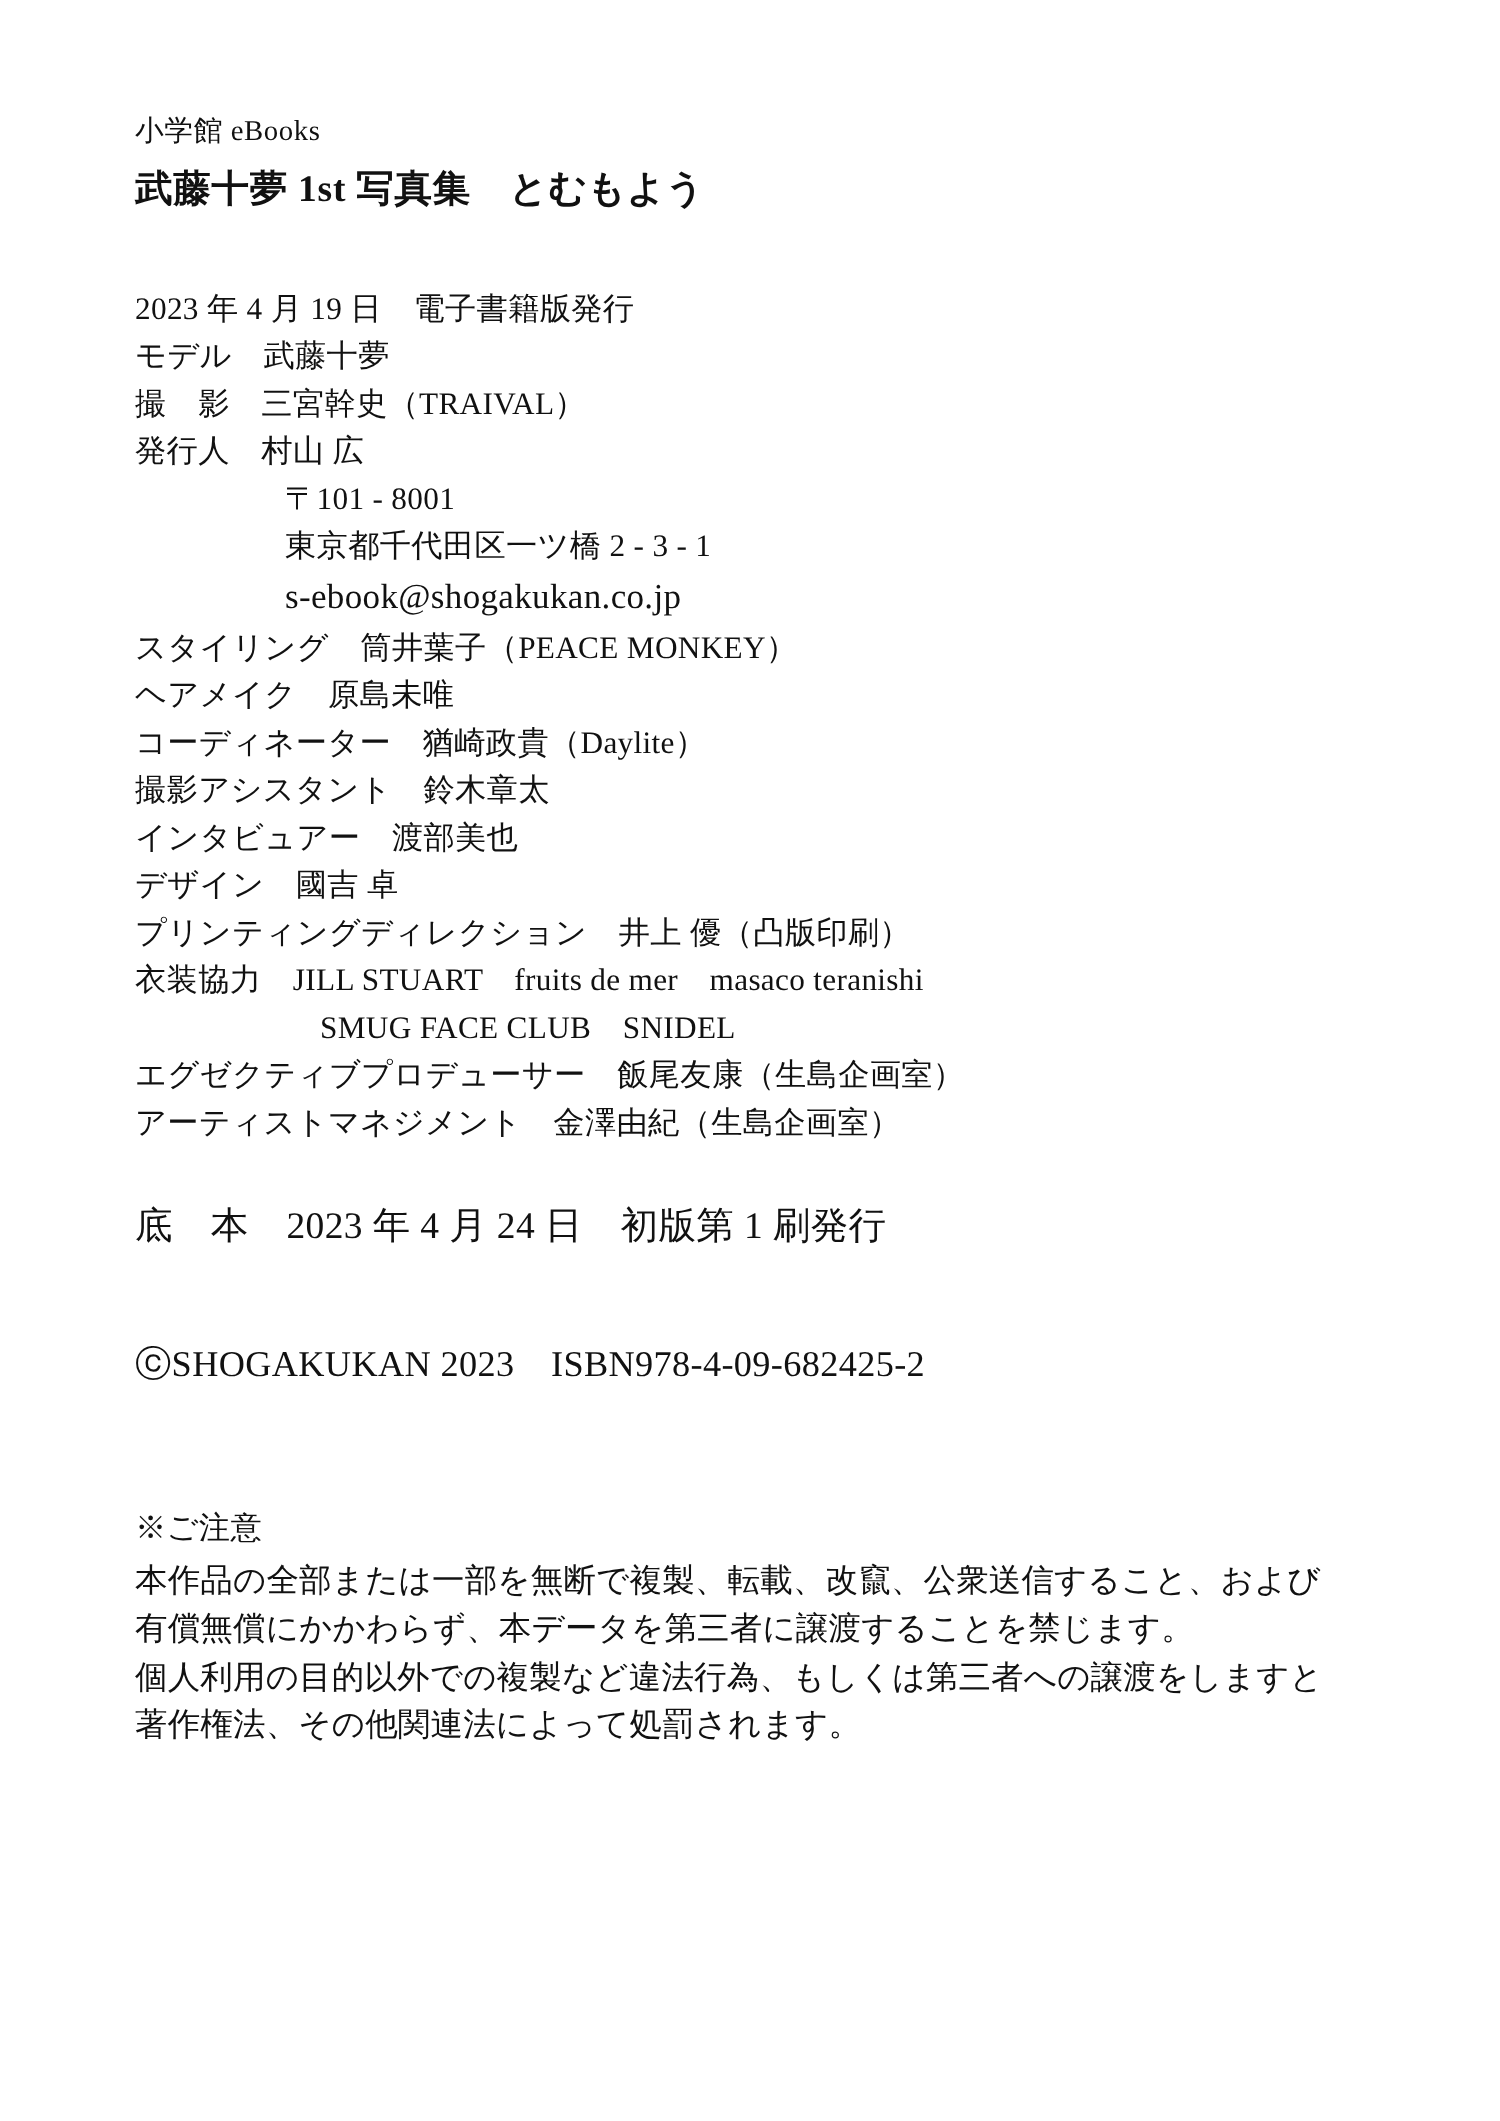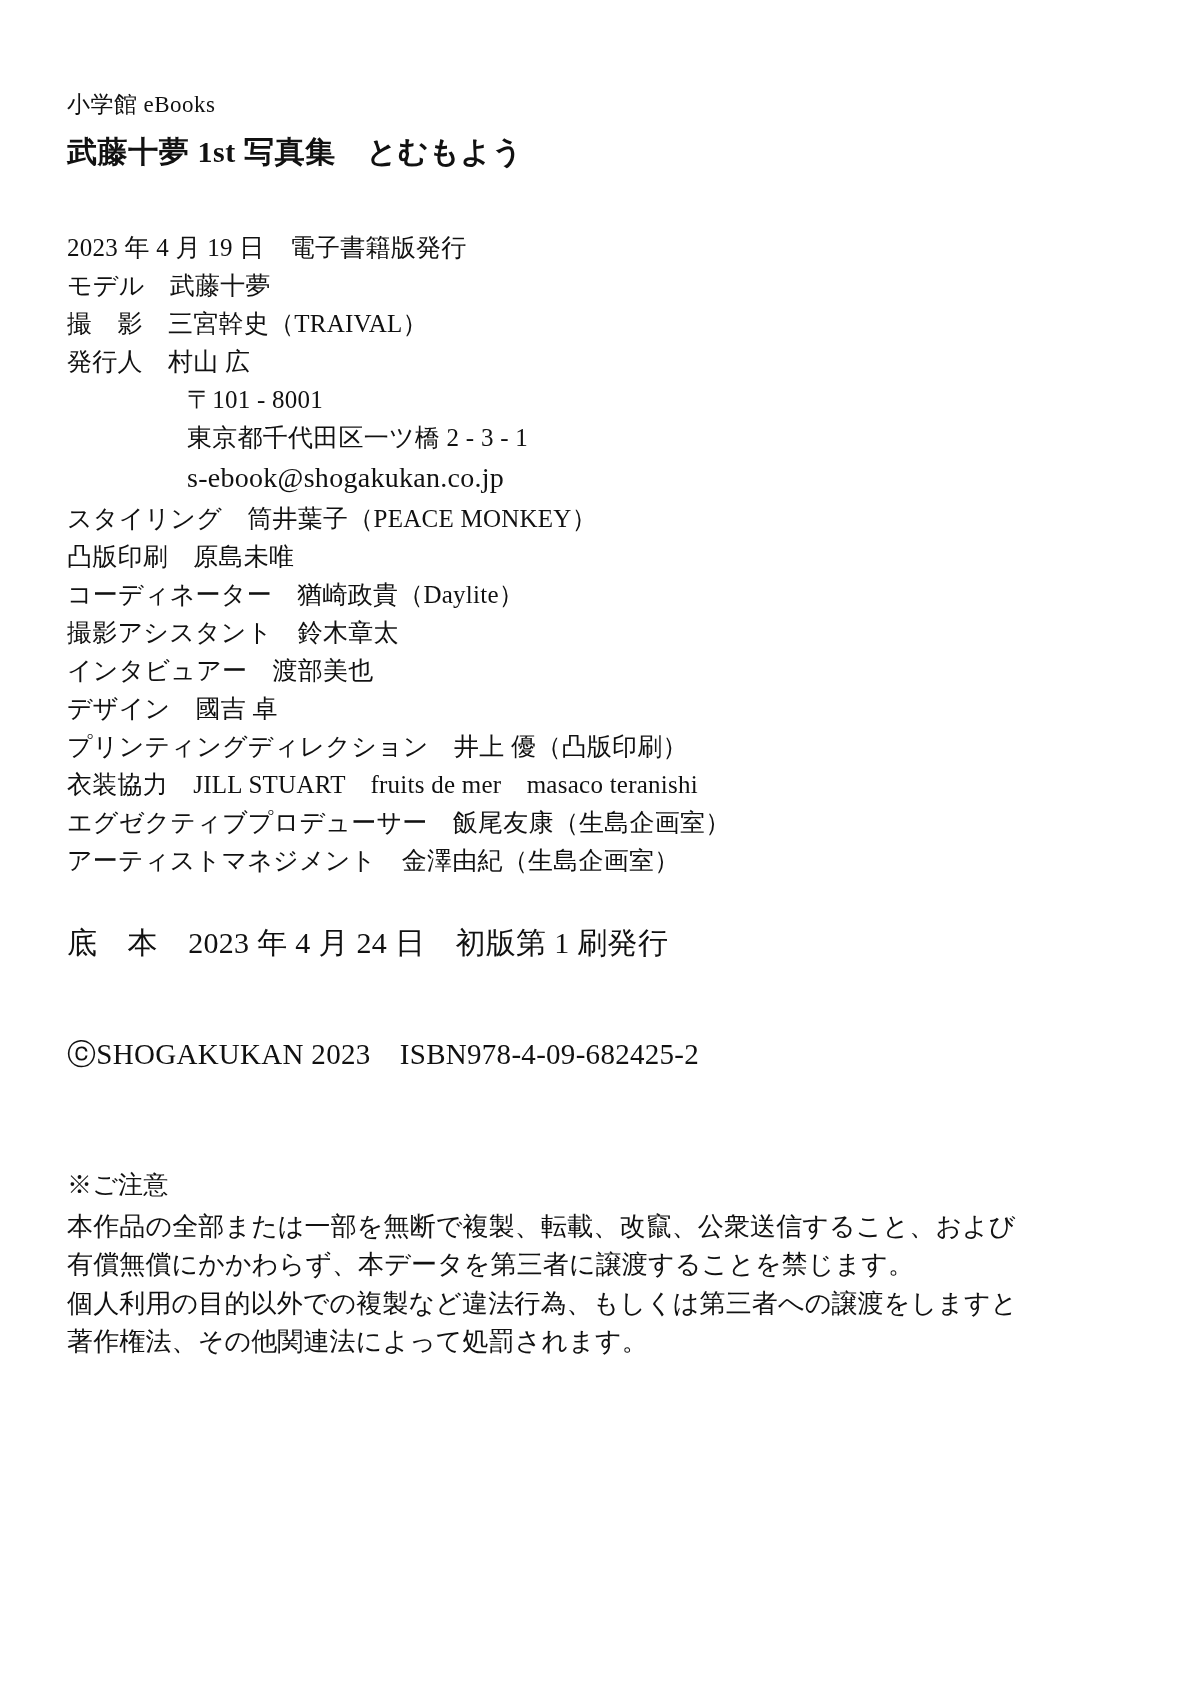--- a/index.html
+++ b/index.html
@@ -14,21 +14,21 @@
     font-family: "Liberation Serif", "DejaVu Serif", serif;
     color: #111111;
     overflow: hidden;
   }
   .page {
     position: absolute;
     left: 0; top: 0;
     width: 1200px;
     height: 1697px;
     box-sizing: border-box;
-    padding: 88px 110px 60px 67px;
+    padding: 88px 110px 60px 108px;
   }
 
   
   .imprint-label {
     font-size: 23px;
     line-height: 1.45;
     letter-spacing: 0.02em;
     margin: 0 0 10px 0;
   }
   .book-title {
@@ -108,27 +108,28 @@
 
   <div class="colophon">
     <p class="colophon-line">2023 年 4 月 19 日　電子書籍版発行</p>
     <p class="colophon-line">モデル　武藤十夢</p>
     <p class="colophon-line">撮　影　三宮幹史（TRAIVAL）</p>
     <p class="colophon-line">発行人　村山 広</p>
     <p class="colophon-line indent-1">〒101 - 8001</p>
     <p class="colophon-line indent-1">東京都千代田区一ツ橋 2 - 3 - 1</p>
     <p class="colophon-line indent-1 latin">s-ebook@shogakukan.co.jp</p>
     <p class="colophon-line">スタイリング　筒井葉子（PEACE MONKEY）</p>
-    <p class="colophon-line">凸版印刷　原島未唯</p>
+    <p class="colophon-line">ヘアメイク　原島未唯</p>
     <p class="colophon-line">コーディネーター　猶崎政貴（Daylite）</p>
     <p class="colophon-line">撮影アシスタント　鈴木章太</p>
     <p class="colophon-line">インタビュアー　渡部美也</p>
     <p class="colophon-line">デザイン　國吉 卓</p>
     <p class="colophon-line">プリンティングディレクション　井上 優（凸版印刷）</p>
     <p class="colophon-line">衣装協力　JILL STUART　fruits de mer　masaco teranishi</p>
+    <p class="colophon-line indent-2">SMUG FACE CLUB　SNIDEL</p>
     <p class="colophon-line">エグゼクティブプロデューサー　飯尾友康（生島企画室）</p>
     <p class="colophon-line">アーティストマネジメント　金澤由紀（生島企画室）</p>
   </div>
 
   <p class="base-edition">底　本　2023 年 4 月 24 日　初版第 1 刷発行</p>
 
   <p class="copyright">ⓒSHOGAKUKAN 2023　ISBN978-4-09-682425-2</p>
 
   <div class="notice">
     <p class="notice-heading">※ご注意</p>

